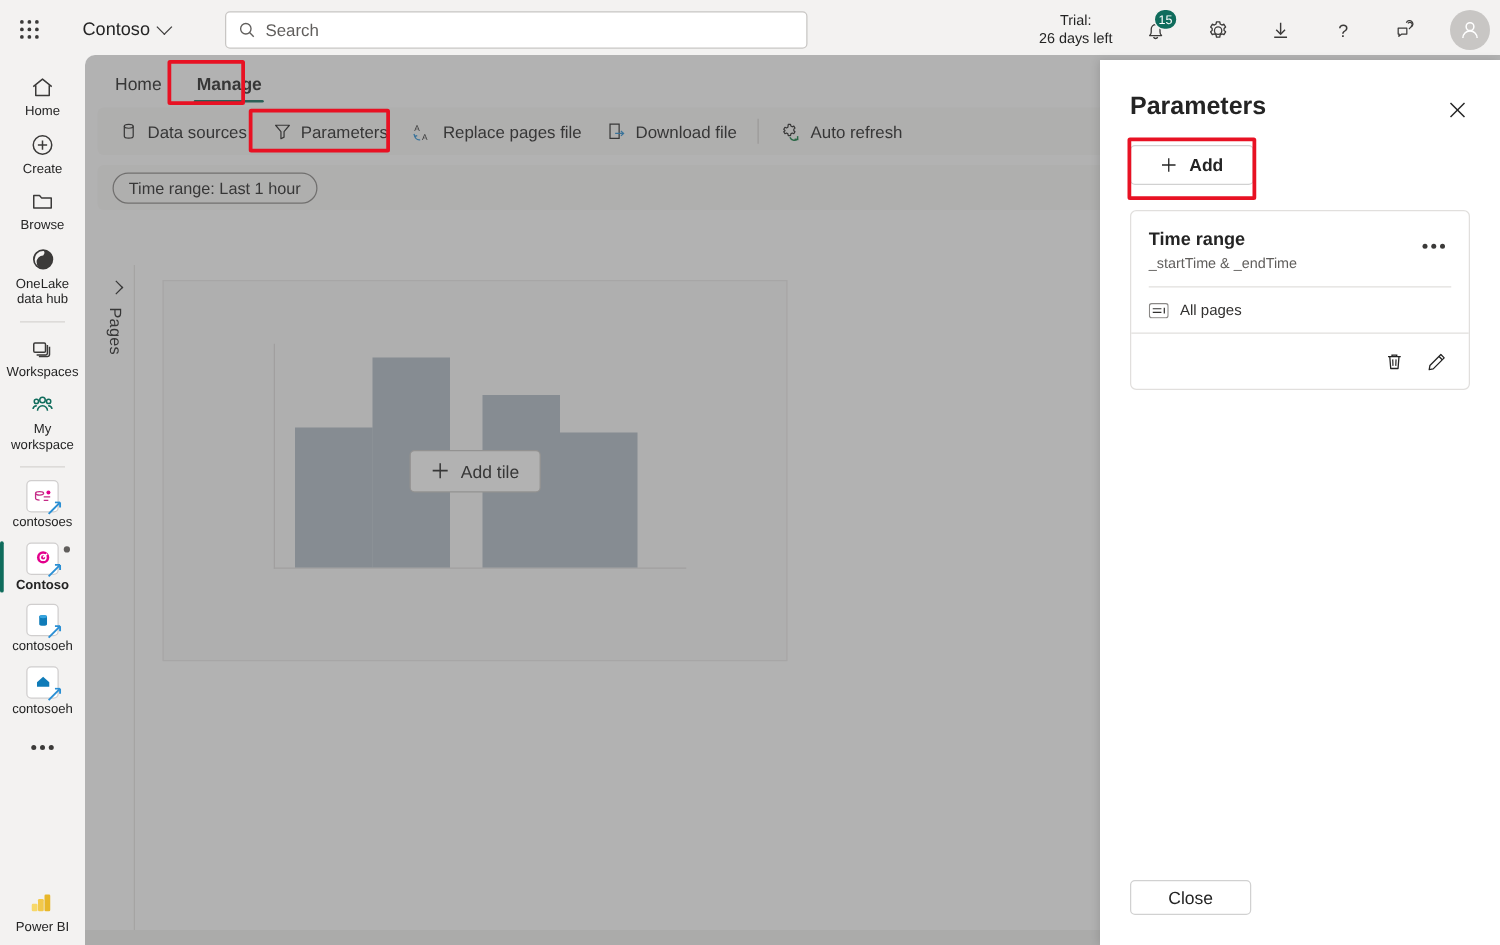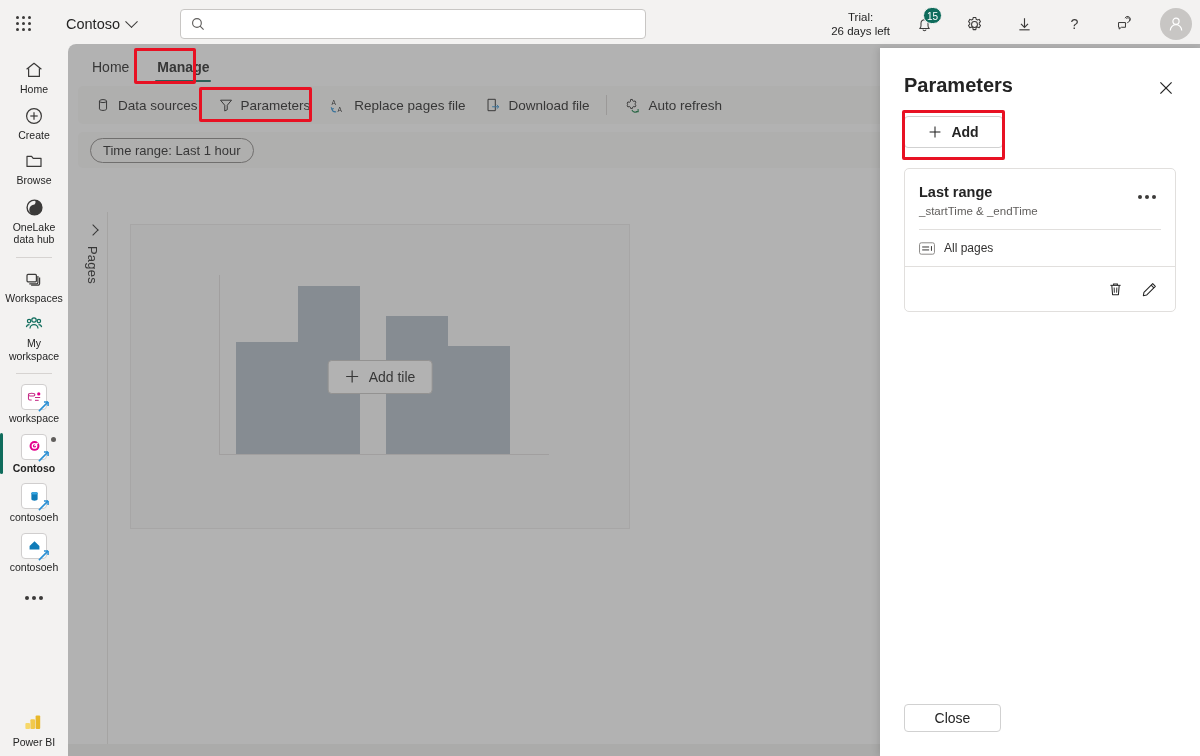--- a/index.html
+++ b/index.html
@@ -246,20 +246,21 @@
     <div class="brand">
       <span>Contoso</span>
       <span class="chev-d"></span>
     </div>
 
     <div class="searchbox">
       <svg width="14" height="14" viewBox="0 0 16 16">
         <circle cx="6.8" cy="6.8" r="5" fill="none" stroke="#605e5c" stroke-width="1.3"></circle>
         <line x1="10.4" y1="10.4" x2="14.4" y2="14.4" stroke="#605e5c" stroke-width="1.3"></line>
       </svg>
+      <input type="text" placeholder="Search" style="">
     </div>
 
     <div class="trial">
       <div>Trial:</div>
       <div>26 days left</div>
     </div>
 
     <div class="tb-icons">
       <div class="tb-btn">
         <svg width="19" height="19" viewBox="0 0 20 20">
@@ -368,21 +369,21 @@
           <path d="M2.6 6v4.2c0 .8 1.5 1.5 3.4 1.5" fill="none" stroke="#c42b86" stroke-width="1.1"></path>
           <line x1="9.5" y1="9" x2="15" y2="9" stroke="#c42b86" stroke-width="1.1"></line>
           <line x1="9.5" y1="12" x2="13.4" y2="12" stroke="#c42b86" stroke-width="1.1"></line>
           <circle cx="13.5" cy="5.2" r="1.7" fill="#e3008c"></circle>
         </svg>
         <svg class="art-link" viewBox="0 0 12 12">
           <path d="M1 11 11 1" stroke="#2a8fd4" stroke-width="1.7"></path>
           <path d="M11 1v4.5M11 1H6.5" stroke="#2a8fd4" stroke-width="1.7" fill="none"></path>
         </svg>
       </div>
-      <span class="nav-label">workspace</span>
+      <span class="nav-label">contosoes</span>
     </div>
 
     <div class="nav-item selected">
       <span class="nav-sel-bar"></span>
       <span class="nav-dot"></span>
       <div class="art-icon">
         <svg width="17" height="17" viewBox="0 0 18 18">
           <circle cx="9" cy="8.4" r="5.2" fill="#e3008c"></circle>
           <circle cx="9" cy="8.4" r="2.4" fill="none" stroke="#fff" stroke-width="1.3"></circle>
           <line x1="9" y1="8.4" x2="12.4" y2="5.3" stroke="#fff" stroke-width="1.3"></line>
@@ -544,21 +545,21 @@
       <svg width="14" height="14" viewBox="0 0 16 16">
         <line x1="8" y1="1.8" x2="8" y2="14.2" stroke="#242424" stroke-width="1.2"></line>
         <line x1="1.8" y1="8" x2="14.2" y2="8" stroke="#242424" stroke-width="1.2"></line>
       </svg>
       <span>Add</span>
     </div>
 
     <div class="param-card">
       <div class="pc-top">
         <div>
-          <div class="pc-name">Last range</div>
+          <div class="pc-name">Time range</div>
           <div class="pc-sub">_startTime &amp; _endTime</div>
         </div>
         <div class="icon-btn">
           <span class="dots3">
               <i></i>
               <i></i>
               <i></i>
             </span>
         </div>
       </div>

